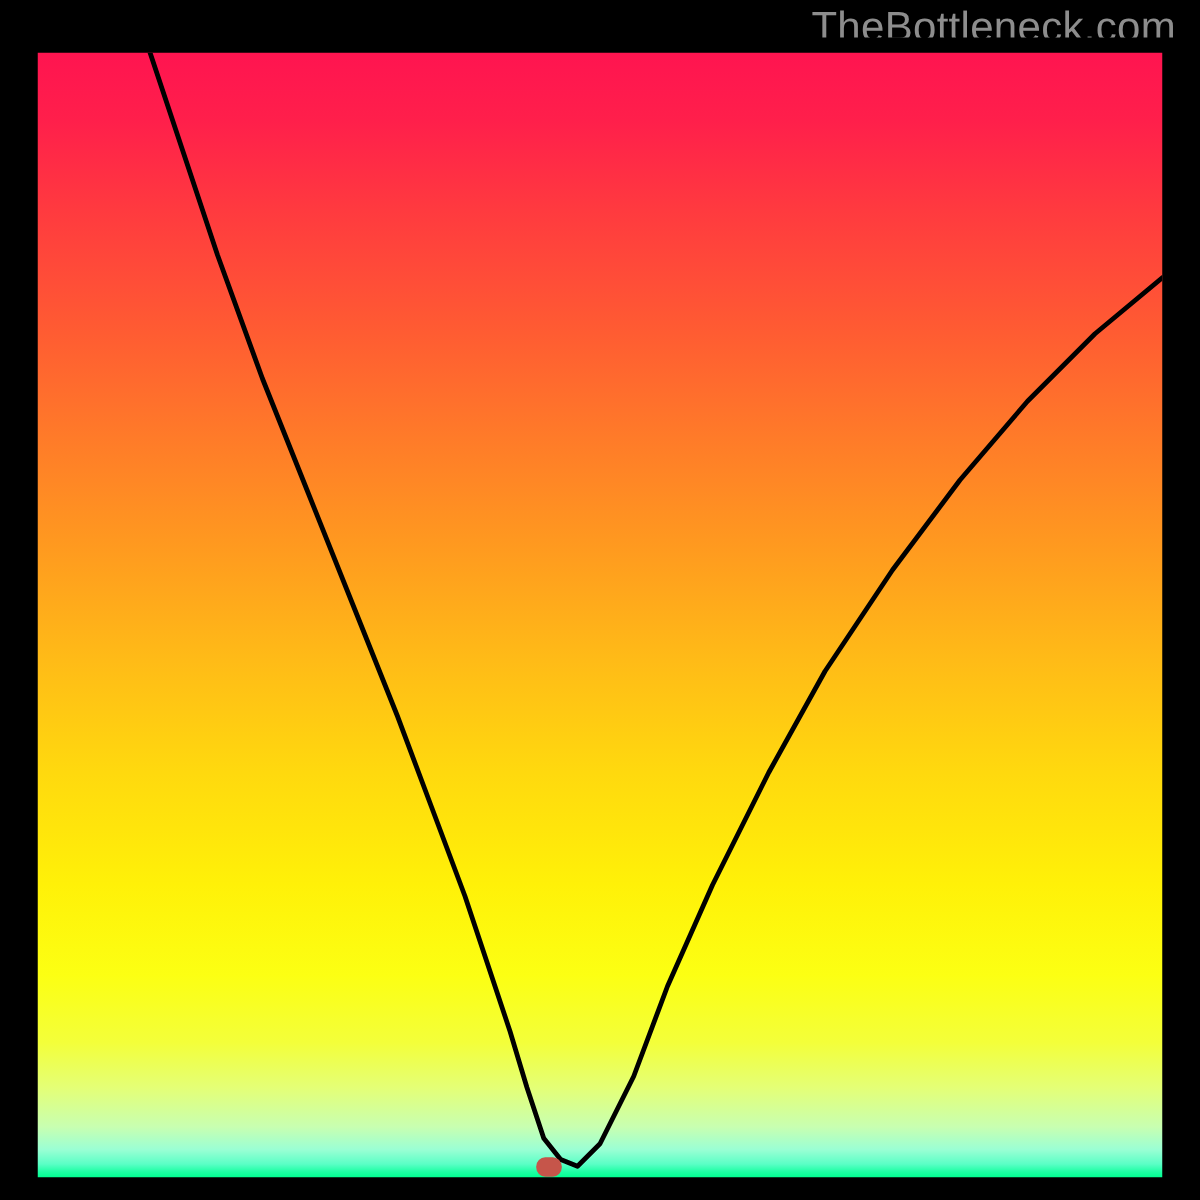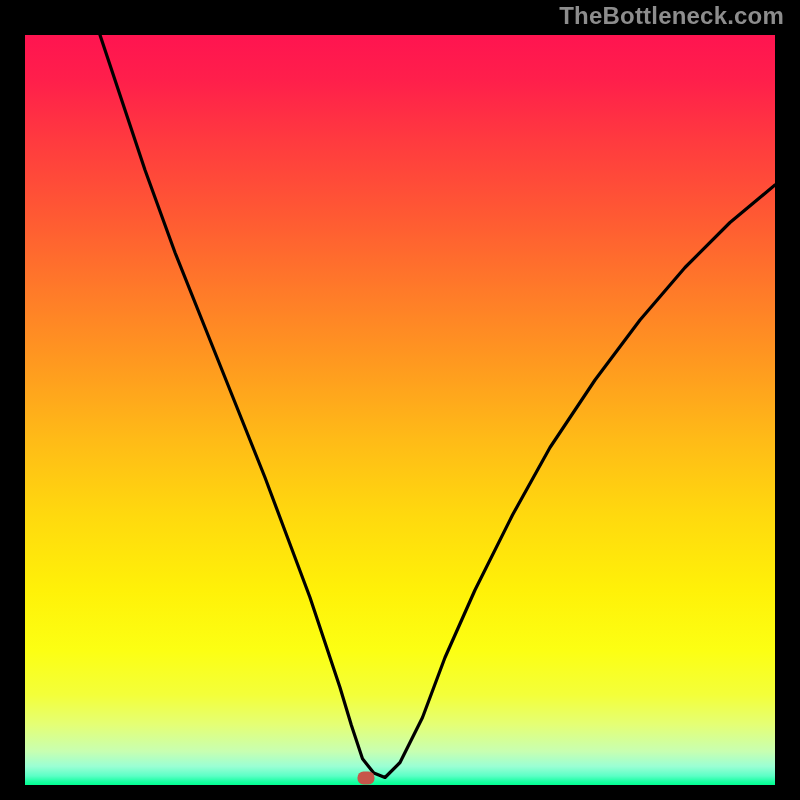--- a/index.html
+++ b/index.html
@@ -74,22 +74,22 @@
     height: 13px;
     border-radius: 6px;
     background: #c6554a;
     transform: translate(-50%, -50%);
   }
   .watermark {
     position: absolute;
     top: 2px;
     right: 16px;
     color: #8d8d8d;
-    font-size: 24px;
-    font-weight: 700;
+    font-size: 28px;
+    font-weight: 400;
     letter-spacing: 0.2px;
   }
 </style>
 </head>
 <body>
 
 <div class="watermark">TheBottleneck.com</div>
 
 <div class="frame">
   <div class="plot-area">

